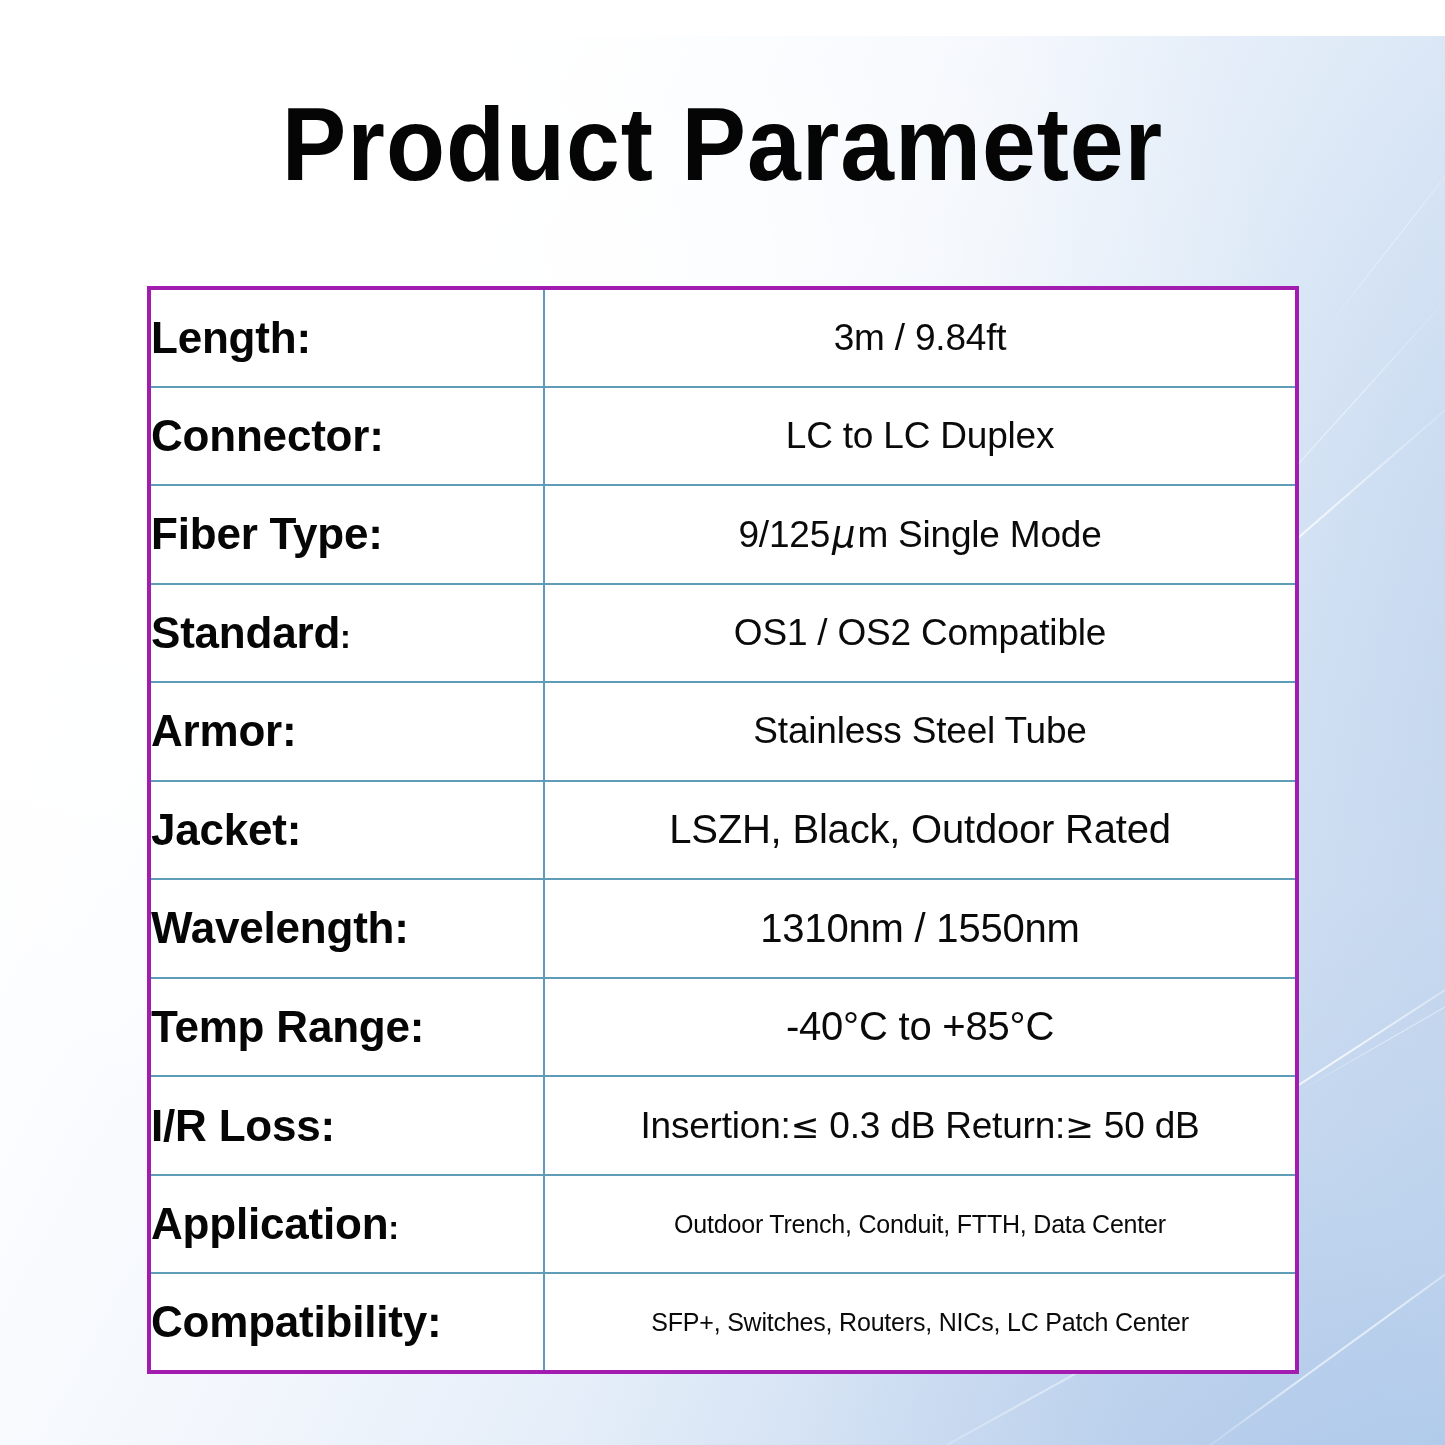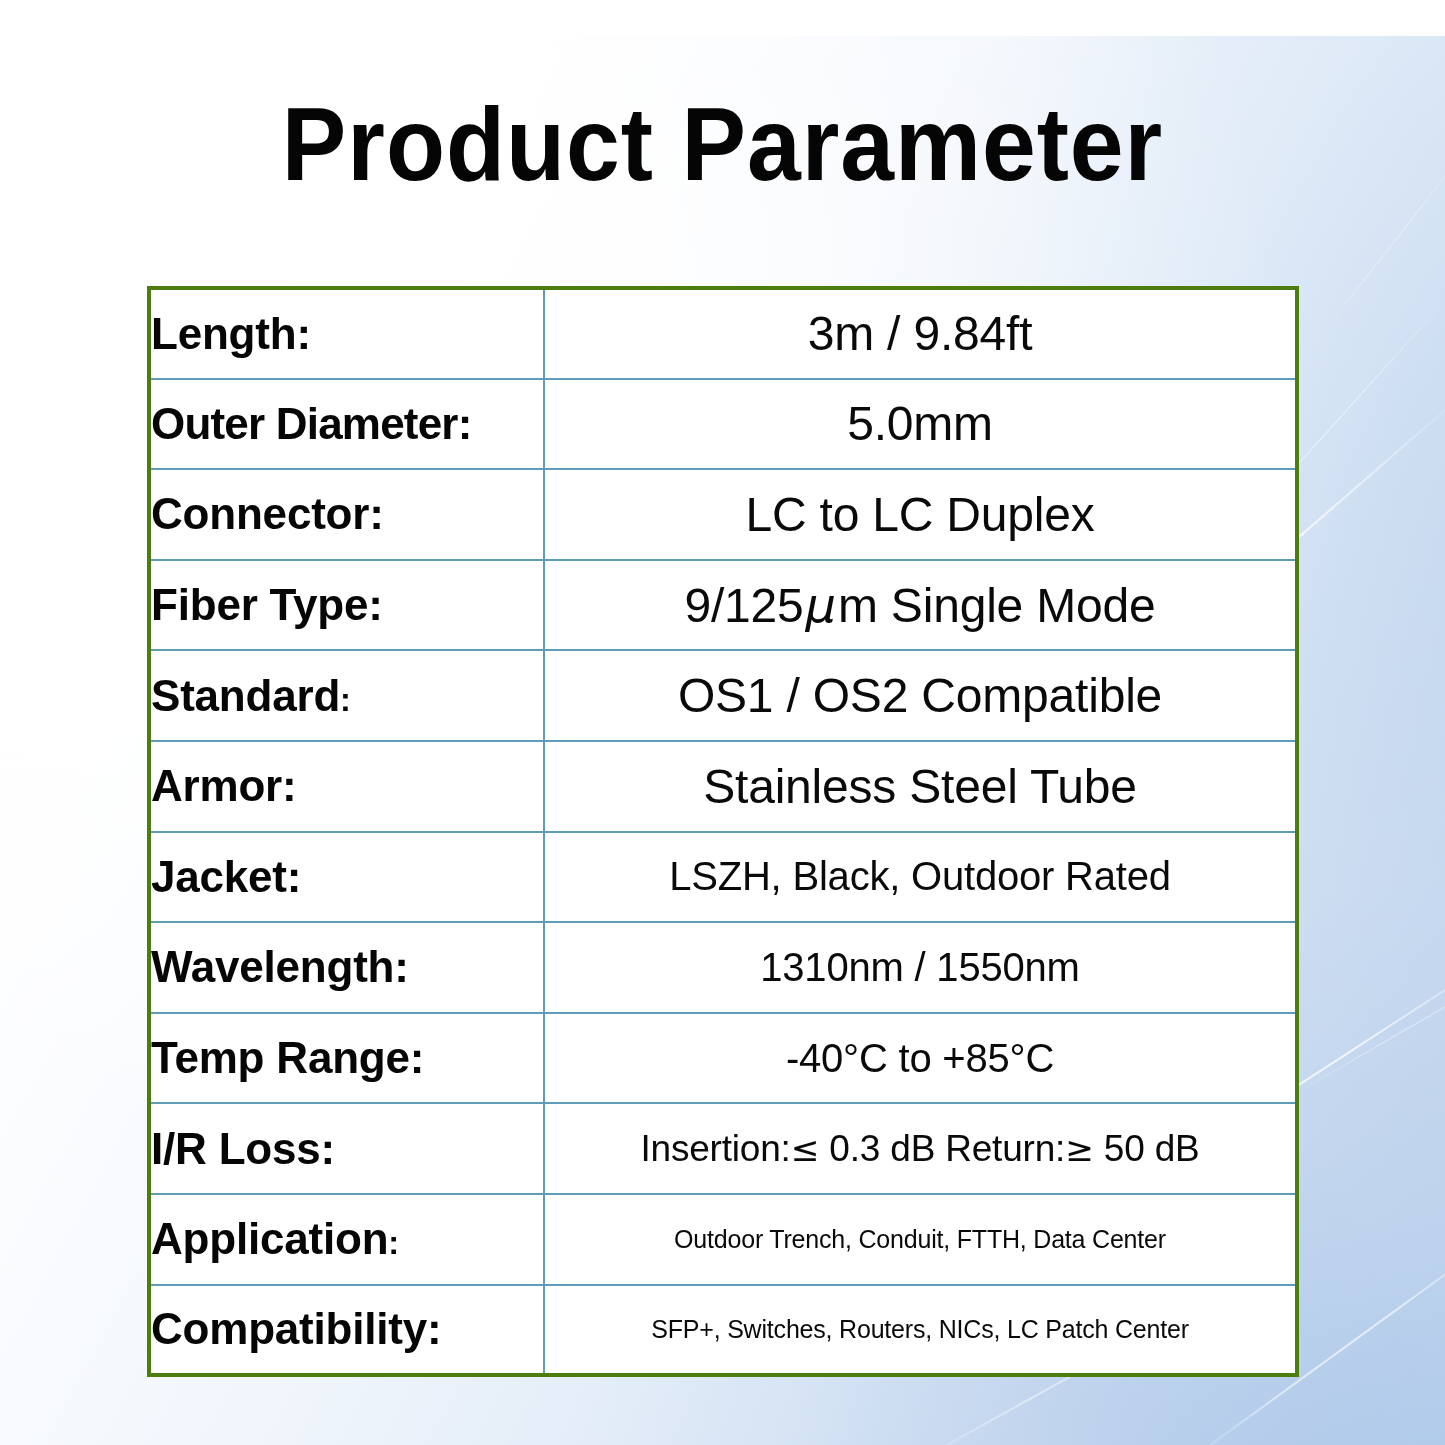--- a/index.html
+++ b/index.html
@@ -109,21 +109,21 @@
   #spec-table {
     position: absolute;
     left: 147px;
     top: 250px;
     width: 1148px;
     height: 1088px;
     border-collapse: collapse;
     table-layout: fixed;
     background: #84cc16;
     box-sizing: border-box;
-    border: 4px solid #4d7c0f;
+    border: 4px solid #a21caf;
   }
   #spec-table td {
     border: 2.5px solid #5f9cb8;
     padding: 0;
     height: 90.6px;
     box-sizing: border-box;
     vertical-align: middle;
     background: #ffffff;
   }
   td.label-cell {
@@ -134,21 +134,21 @@
     font-weight: bold;
     font-size: 44px;
     color: #060606;
     white-space: nowrap;
     letter-spacing: -0.2px;
   }
   td.value-cell {
     width: 753px;
     text-align: center;
     font-weight: normal;
-    font-size: 48px;
+    font-size: 37px;
     color: #0a0a0a;
     white-space: nowrap;
     letter-spacing: -0.2px;
     padding-left: 6px;
     padding-right: 6px;
   }
   td.value-cell.v-sm   { font-size: 40px; text-align: center; }
   td.value-cell.v-xs   { font-size: 37px; }
   td.value-cell.v-xxs  { font-size: 25px; }
   td.label-cell.l-tight { letter-spacing: -0.8px; }
@@ -189,24 +189,20 @@
   <div id="title">Product Parameter</div>
 
   <table id="spec-table">
     <tbody>
 
       <tr>
         <td class="label-cell">Length:</td>
         <td class="value-cell">3m / 9.84ft</td>
       </tr>
 
-      <tr>
-        <td class="label-cell l-tight">Outer Diameter:</td>
-        <td class="value-cell">5.0mm</td>
-      </tr>
 
       <tr>
         <td class="label-cell">Connector:</td>
         <td class="value-cell">LC to LC Duplex</td>
       </tr>
 
       <tr>
         <td class="label-cell">Fiber Type:</td>
         <td class="value-cell">
           <span>9/125<span class="mu">μ</span>m Single Mode</span>

